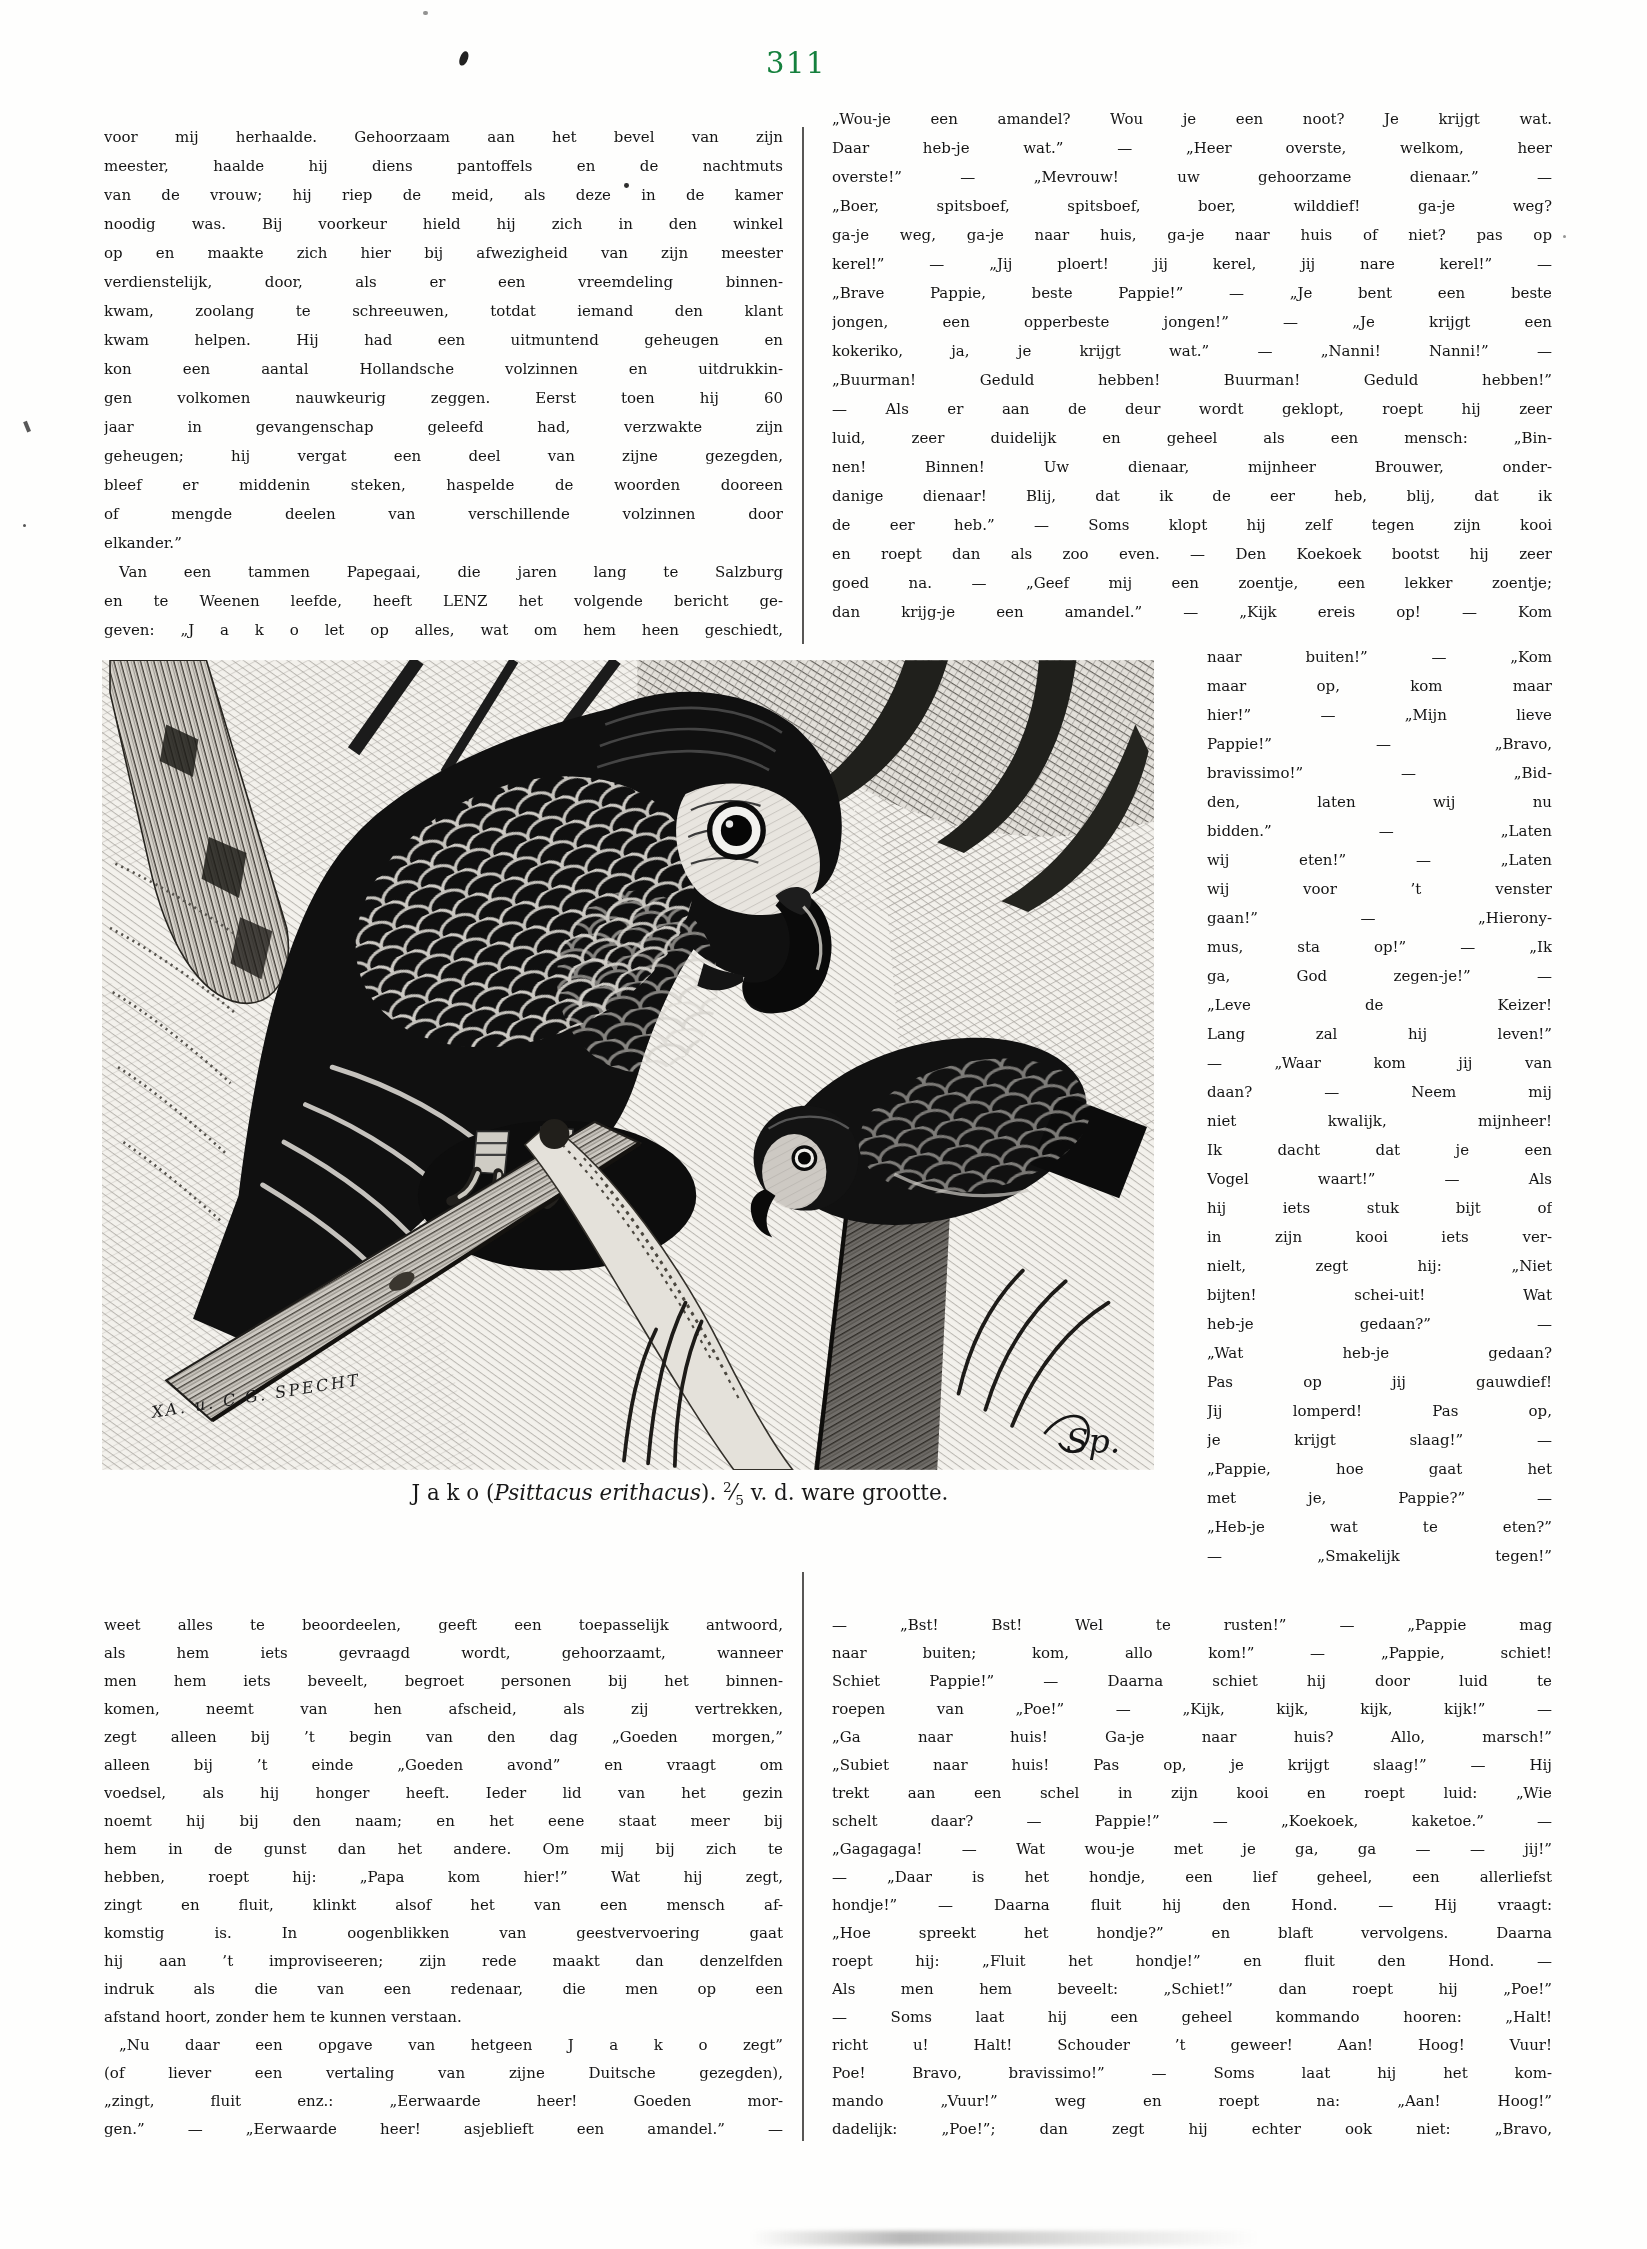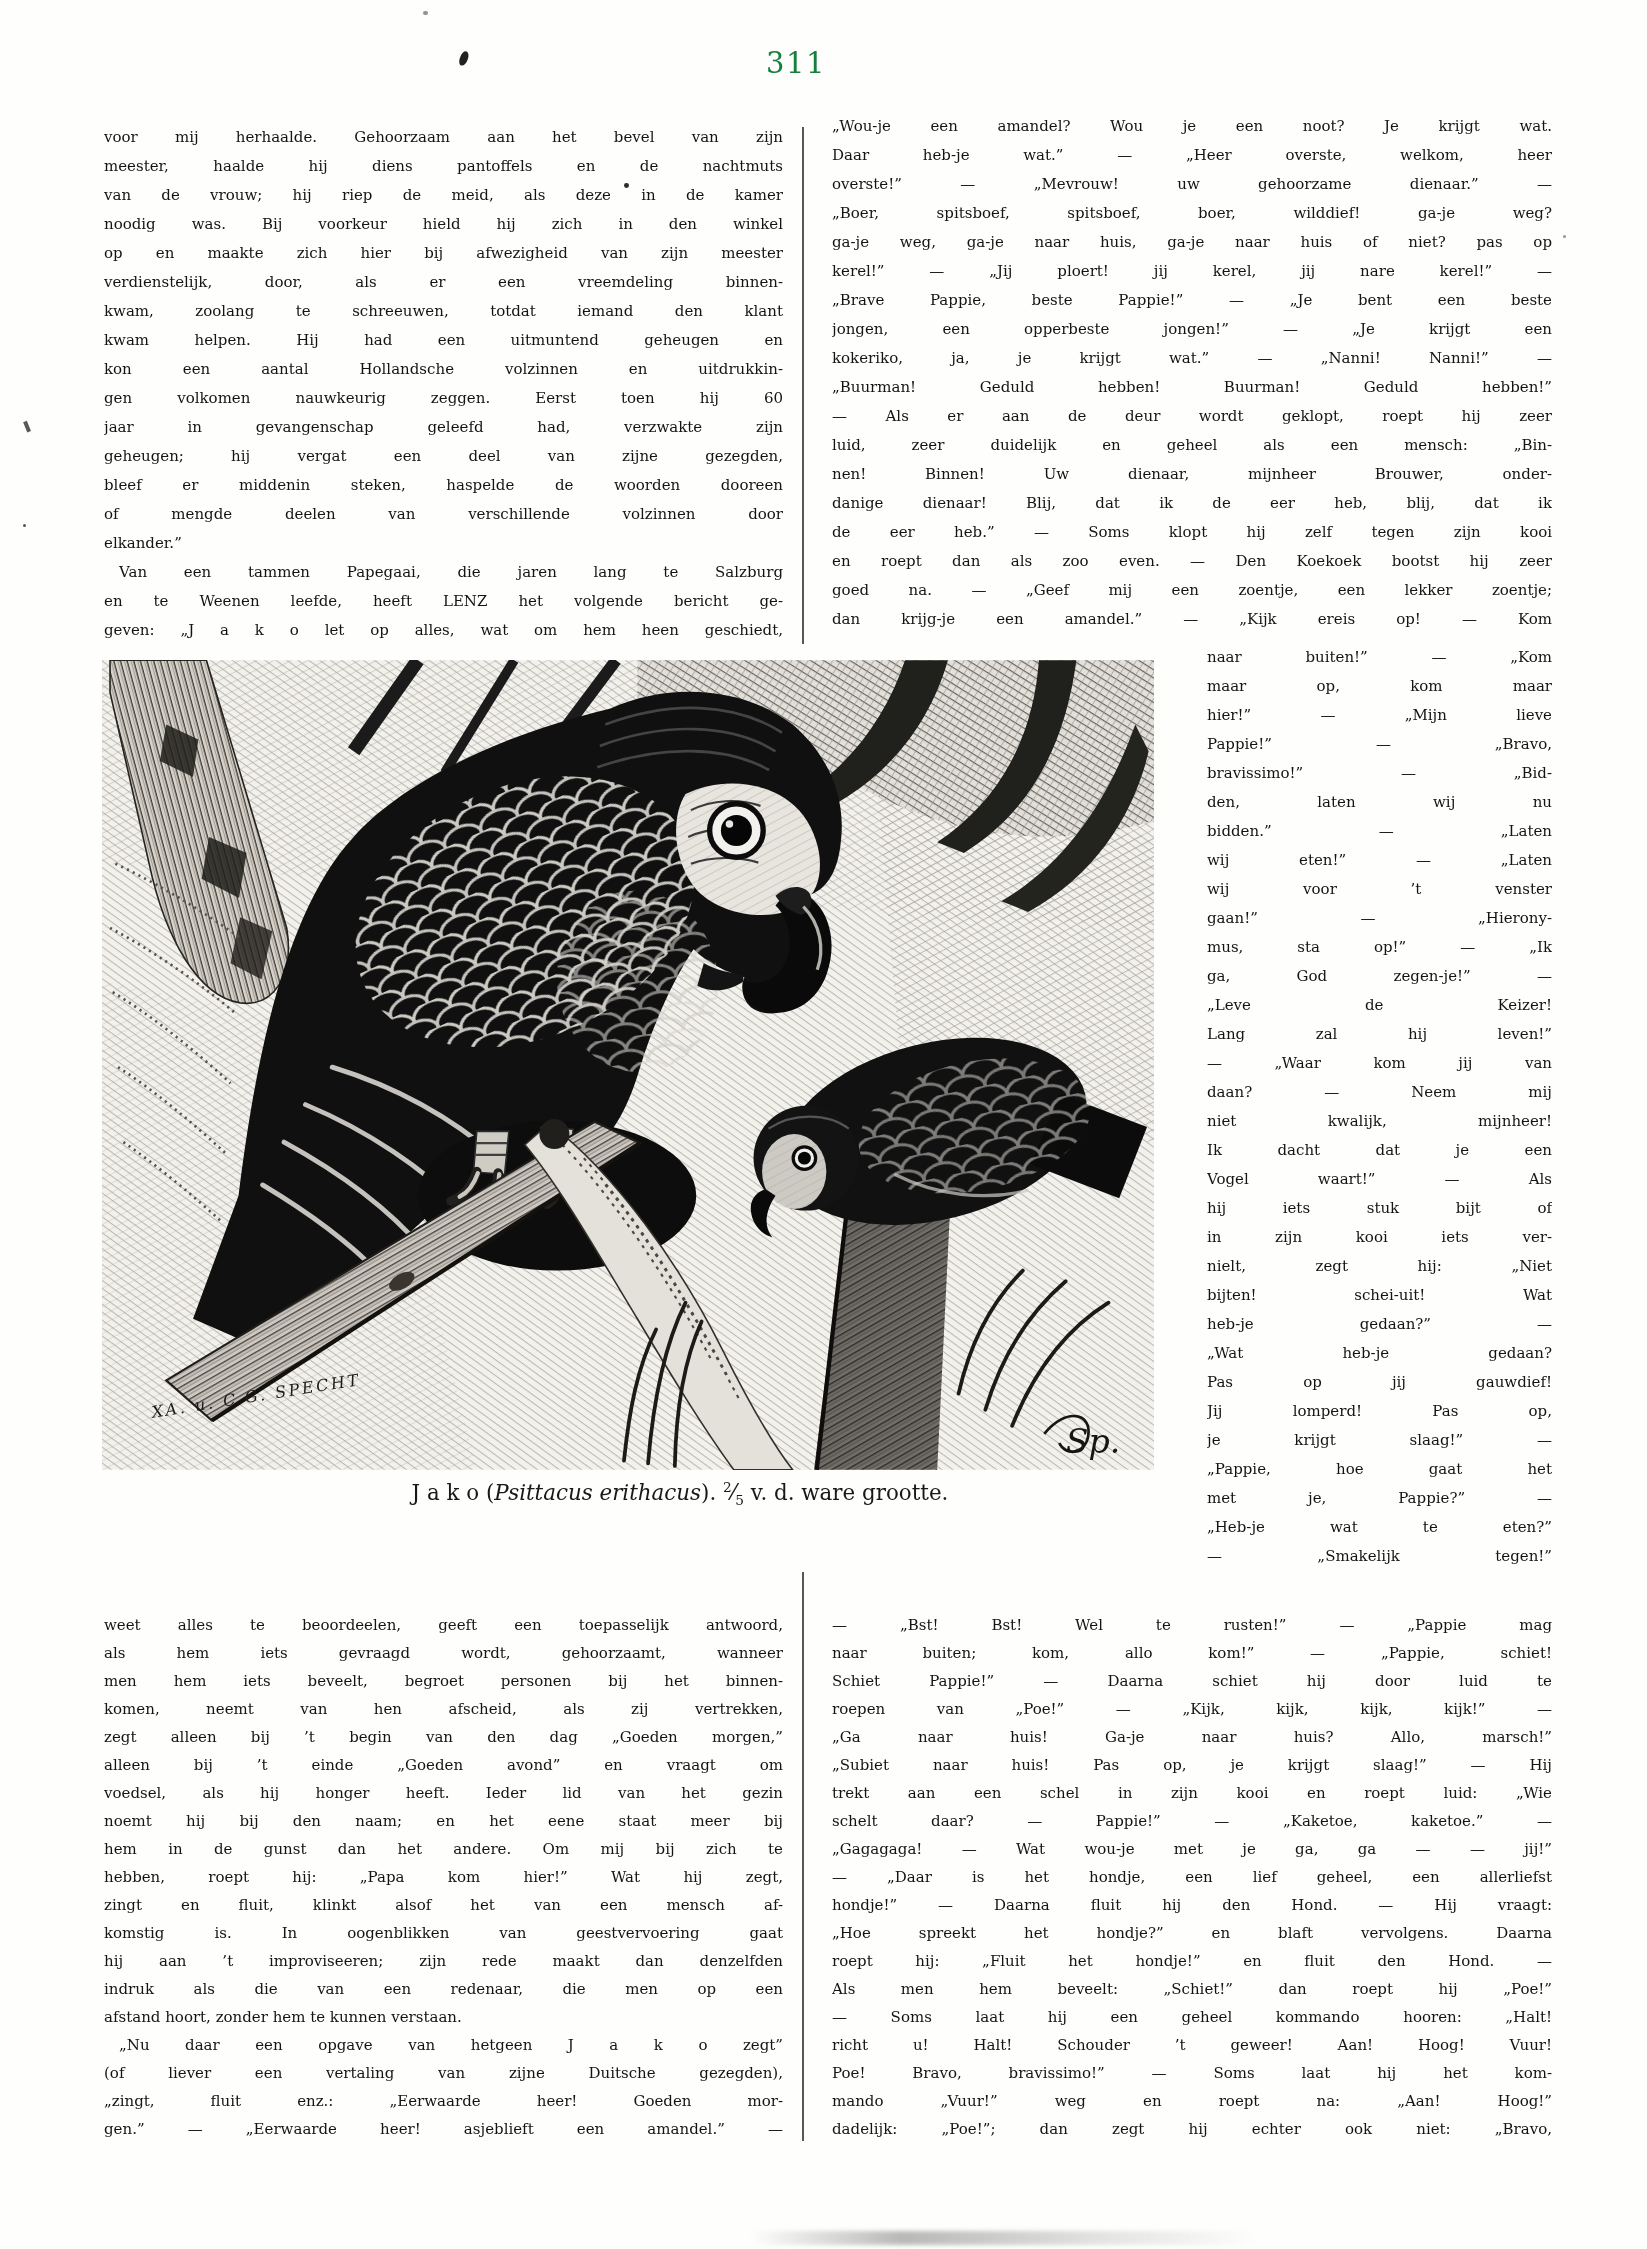--- a/index.html
+++ b/index.html
@@ -18,21 +18,21 @@
   .col{position:absolute;font-size:15px;}
   .col .tline{
     text-align:justify;text-align-last:justify;
     white-space:normal;overflow:hidden;
   }
   .col .tline.flush{text-align-last:left;}
   .col-top{line-height:29px;}
   .col-side{line-height:29px;}
   .col-bot{line-height:28px;margin-top:44px;}
   #col-top-left  {left:104px; top:123px; width:679px;}
-  #col-top-right {left:832px;top:112px; width:720px;}
+  #col-top-right {left:832px;top:105px; width:720px;}
   #col-side-right{left:1207px;top:643px;width:345px;}
   #col-bot-left  {left:104px; top:1567px;width:679px;}
   #col-bot-right {left:832px;top:1567px;width:720px;}
   .divider{position:absolute;width:1.6px;background:#2e2d2b;opacity:.8;}
   #divider-top{left:802px;top:127px;height:517px;}
   #divider-bottom{left:802px;top:1572px;height:569px;}
   .illustration{position:absolute;left:102px;top:660px;width:1052px;height:810px;}
   .caption{
     position:absolute;left:225px;top:1479px;width:910px;
     text-align:center;font-size:21.4px;color:#181818;
@@ -346,21 +346,21 @@
     </div>
   <div class="divider" id="divider-bottom"></div>
   <div class="col col-bot" id="col-bot-right">
       <div class="tline">— „Bst! Bst! Wel te rusten!” — „Pappie mag</div>
       <div class="tline">naar buiten; kom, allo kom!” — „Pappie, schiet!</div>
       <div class="tline">Schiet Pappie!” — Daarna schiet hij door luid te</div>
       <div class="tline">roepen van „Poe!” — „Kijk, kijk, kijk, kijk!” —</div>
       <div class="tline">„Ga naar huis! Ga-je naar huis? Allo, marsch!”</div>
       <div class="tline">„Subiet naar huis! Pas op, je krijgt slaag!” — Hij</div>
       <div class="tline">trekt aan een schel in zijn kooi en roept luid: „Wie</div>
-      <div class="tline">schelt daar? — Pappie!” — „Kaketoe, kaketoe.” —</div>
+      <div class="tline">schelt daar? — Pappie!” — „Koekoek, kaketoe.” —</div>
       <div class="tline">„Gagagaga! — Wat wou-je met je ga, ga — — jij!”</div>
       <div class="tline">— „Daar is het hondje, een lief geheel, een allerliefst</div>
       <div class="tline">hondje!” — Daarna fluit hij den Hond. — Hij vraagt:</div>
       <div class="tline">„Hoe spreekt het hondje?” en blaft vervolgens. Daarna</div>
       <div class="tline">roept hij: „Fluit het hondje!” en fluit den Hond. —</div>
       <div class="tline">Als men hem beveelt: „Schiet!” dan roept hij „Poe!”</div>
       <div class="tline">— Soms laat hij een geheel kommando hooren: „Halt!</div>
       <div class="tline">richt u! Halt! Schouder ’t geweer! Aan! Hoog! Vuur!</div>
       <div class="tline">Poe! Bravo, bravissimo!” — Soms laat hij het kom-</div>
       <div class="tline">mando „Vuur!” weg en roept na: „Aan! Hoog!”</div>

